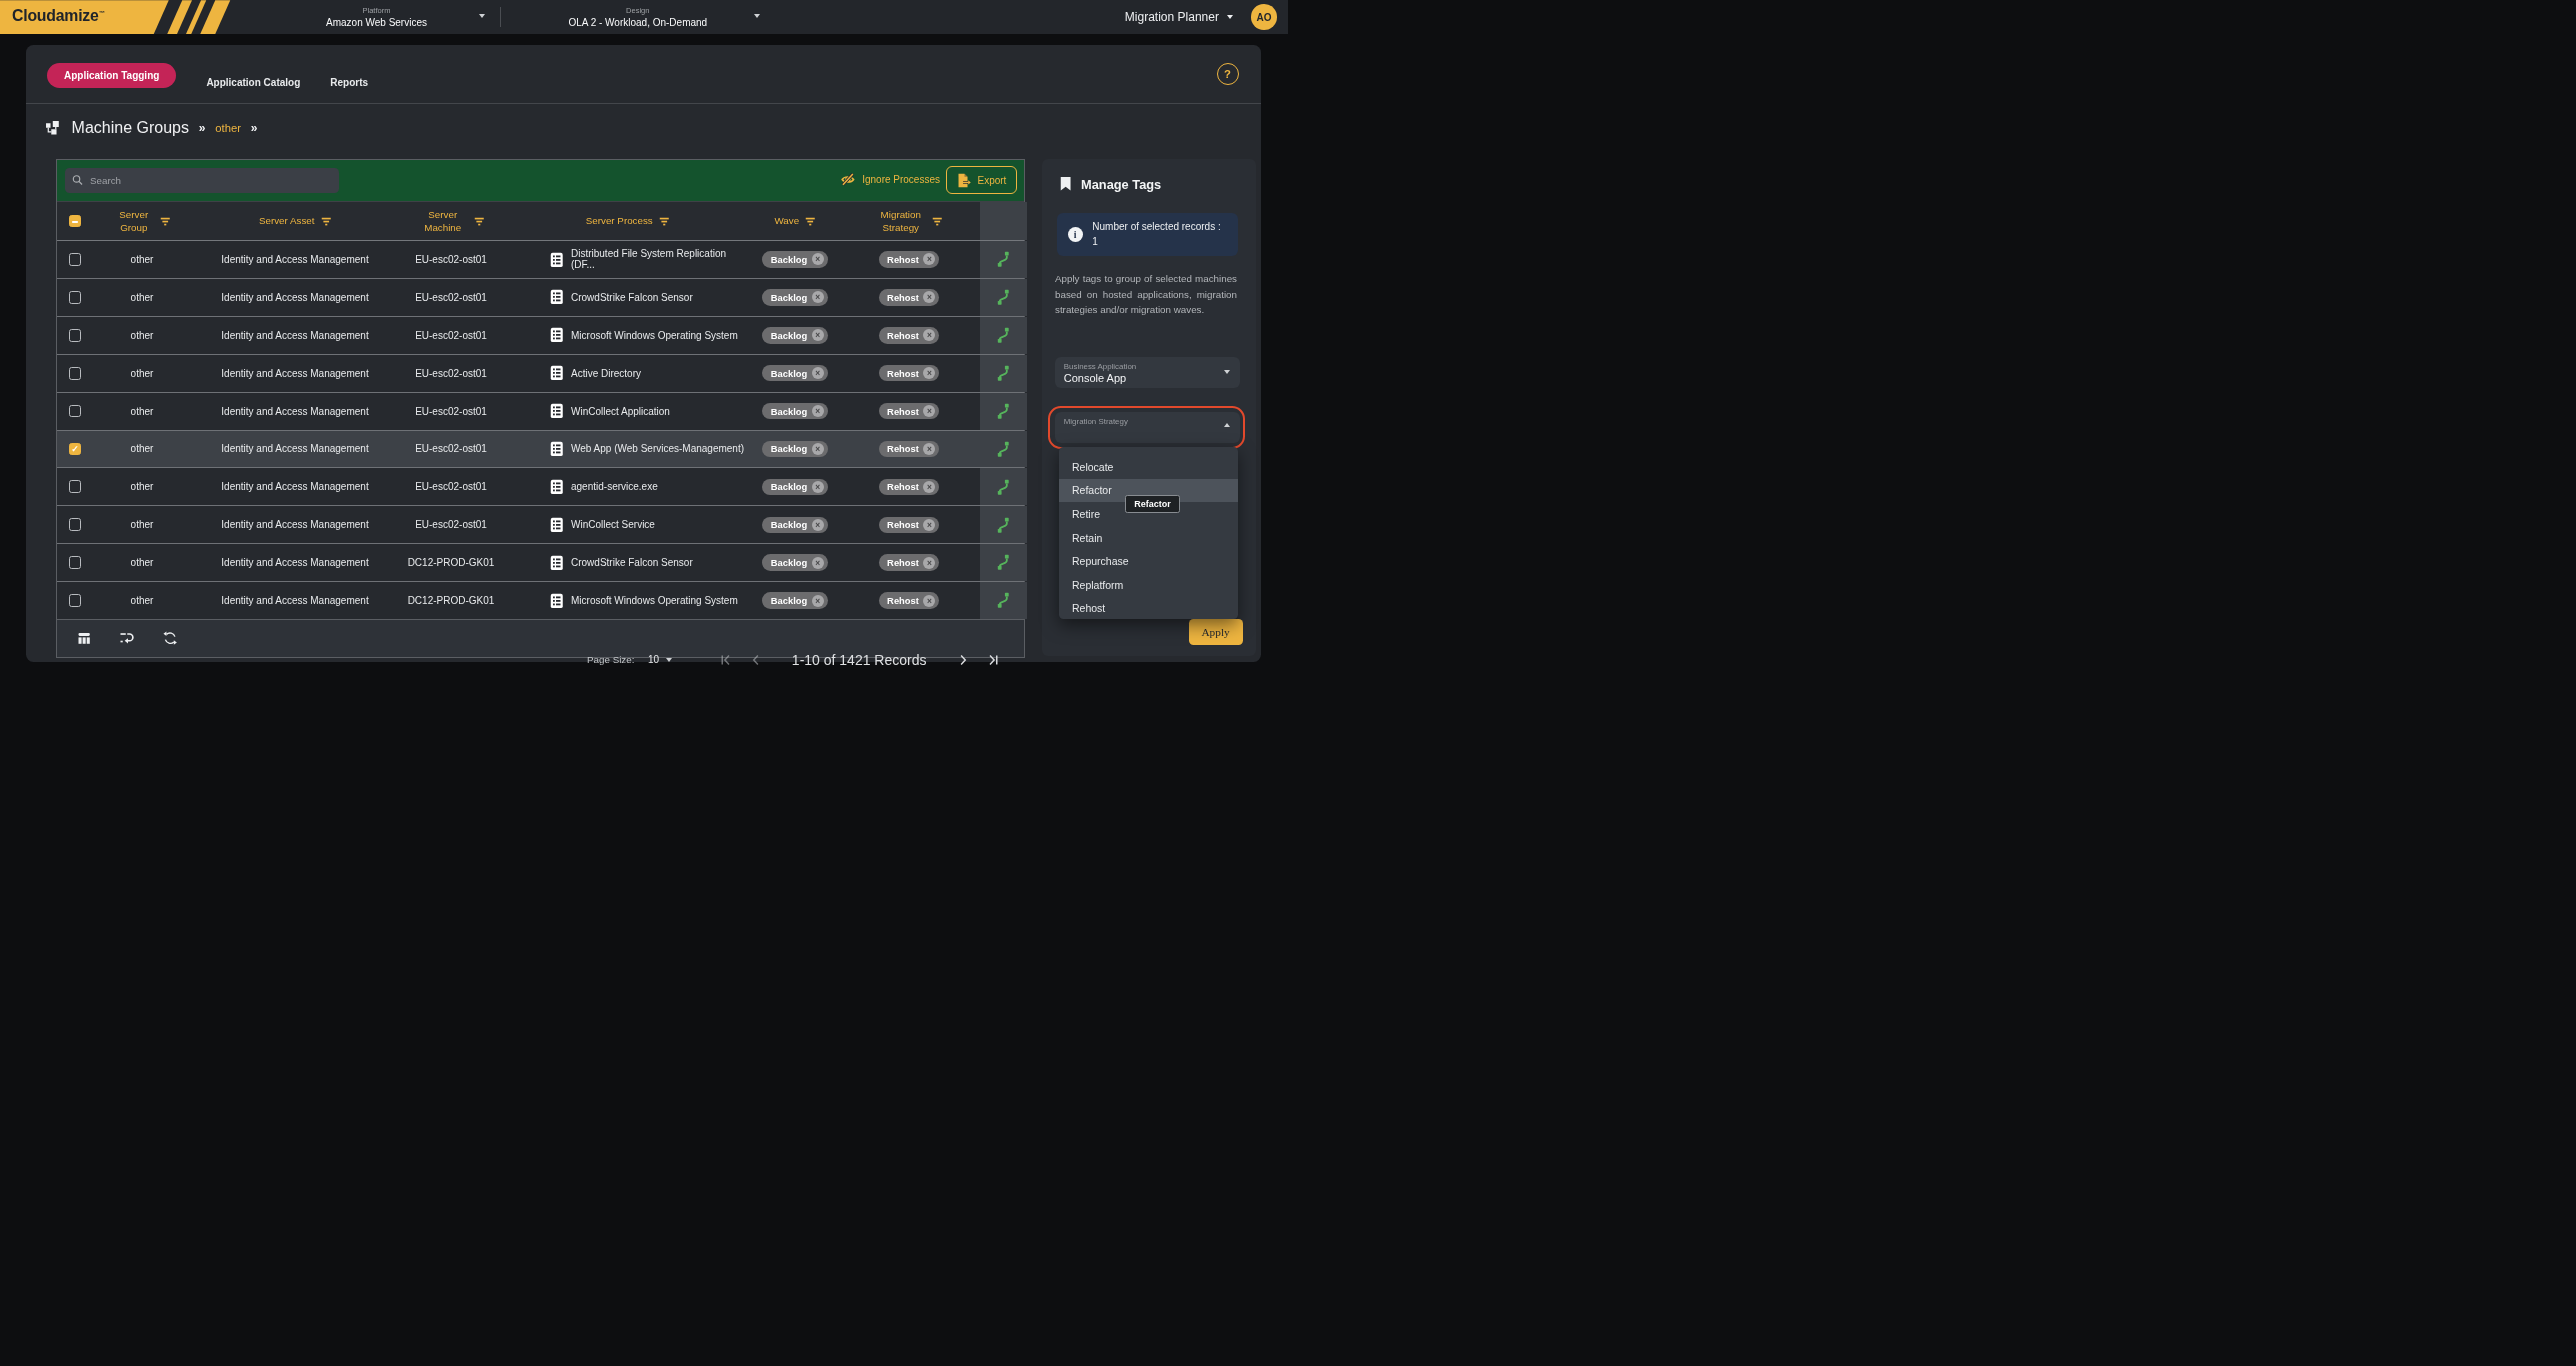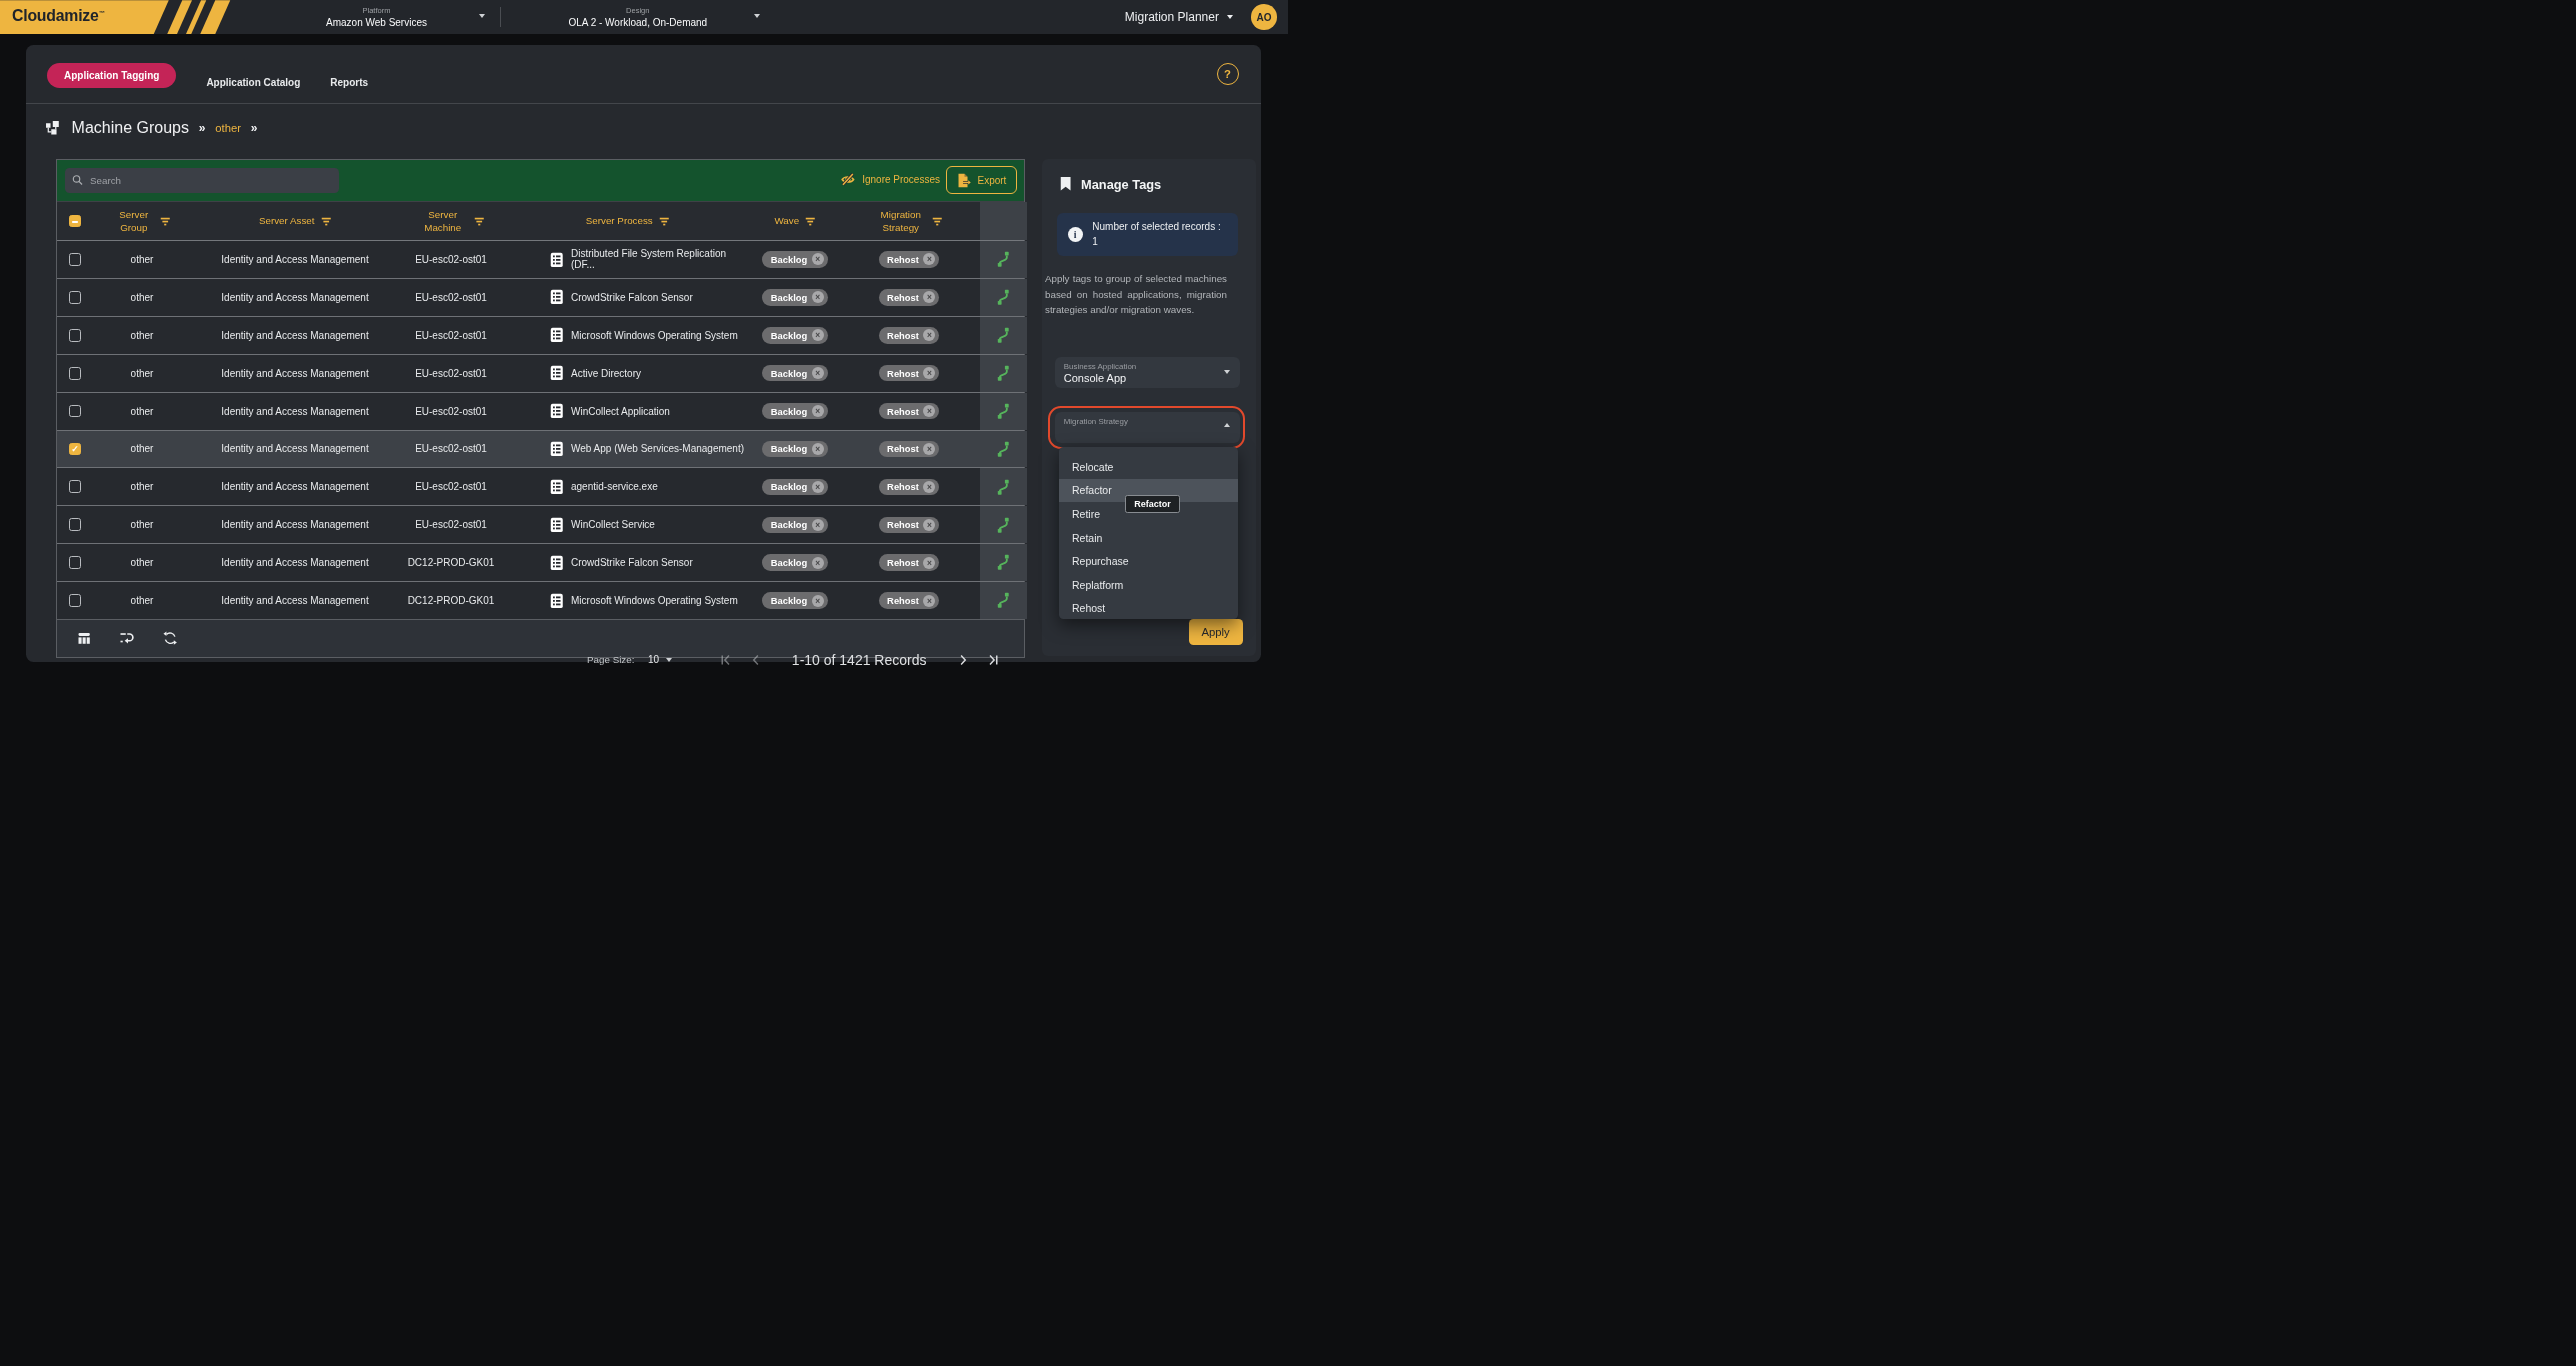--- a/index.html
+++ b/index.html
@@ -82,33 +82,33 @@
   .pag-btn { width:30px; display:flex; justify-content:center; cursor:pointer; }
   .pag-btn.dim { opacity:0.55; }
   .pag-range { color:#dfe1e3; font-size:14px; margin:0 21px; }
 
   
   .rpanel { position:absolute; left:1016px; top:114px; width:214px; height:497px; background:#2a2e34; border-radius:6px; }
   .rtitle { position:absolute; left:18px; top:18px; display:flex; align-items:center; gap:9.8px; color:#f3f5f6; font-size:12.8px; font-weight:bold; }
   .infobox { position:absolute; left:15px; top:54px; width:181px; height:43px; background:#25334a; border-radius:6px; display:flex; align-items:center; gap:9.8px; padding:0 10.5px; }
   .info-i { width:15px; height:15px; border-radius:50%; background:#f2f4f6; color:#25334a; font-size:9.8px; font-weight:bold; font-family:"Liberation Serif",serif; display:flex; align-items:center; justify-content:center; flex:0 0 auto; }
   .infobox p { color:#eef0f2; font-size:10px; line-height:1.45; }
-  .desc { position:absolute; left:3px; top:112px; width:182px; color:#b3b6ba; font-size:9.8px; line-height:1.6; text-align:justify; }
+  .desc { position:absolute; left:13px; top:112px; width:182px; color:#b3b6ba; font-size:9.8px; line-height:1.6; text-align:justify; }
   .select { position:absolute; left:12.8px; width:185px; height:31px; background:#33383f; border-radius:6px; padding:4.5px 9px; cursor:pointer; }
   .select .sel-label { font-size:7.9px; color:#9b9ea3; }
   .select .sel-value { font-size:11px; color:#f3f4f6; margin-top:1.5px; }
   .select .sel-caret { position:absolute; right:9.8px; top:12.8px; color:#cfd2d5; }
   .select.biz { top:198px; }
   .select.strat { top:253px; }
   .ring { position:absolute; left:6px; top:247px; width:197px; height:43px; border:2.6px solid #e2492c; border-radius:12.8px; pointer-events:none; z-index:4; }
   .menu { position:absolute; left:16.5px; top:288px; width:179px; height:172px; background:#353a41; border-radius:4.5px; box-shadow:0 6px 16.5px rgba(0,0,0,0.5); padding:8px 0; z-index:5; }
   .opt { height:23.6px; display:flex; align-items:center; padding-left:13.5px; font-size:10.5px; color:#e8eaec; cursor:pointer; }
   .opt.hl { background:#4d535b; }
   .tip { position:absolute; left:83px; top:336px; padding:3px 8.3px; background:#1e2124; border:0.8px solid #888c91; border-radius:2.3px; color:#fff; font-size:9px; font-weight:bold; z-index:6; }
-  .apply { position:absolute; right:13.5px; bottom:11.3px; height:25.5px; padding:0 12.8px; background:#eeb540; border:none; border-radius:4.5px; color:#26292e; font-size:11.3px; cursor:pointer; font-family:Liberation Sans, sans-serif; }
+  .apply { position:absolute; right:13.5px; bottom:11.3px; height:25.5px; padding:0 12.8px; background:#eeb540; border:none; border-radius:4.5px; color:#26292e; font-size:11.3px; cursor:pointer; font-family:Liberation Serif, serif; }
 
   svg { display:block; }
 </style>
 </head>
 <body>
 
 <div class="screen">
 
   <div class="topbar">
     <div class="logo-wrap">

